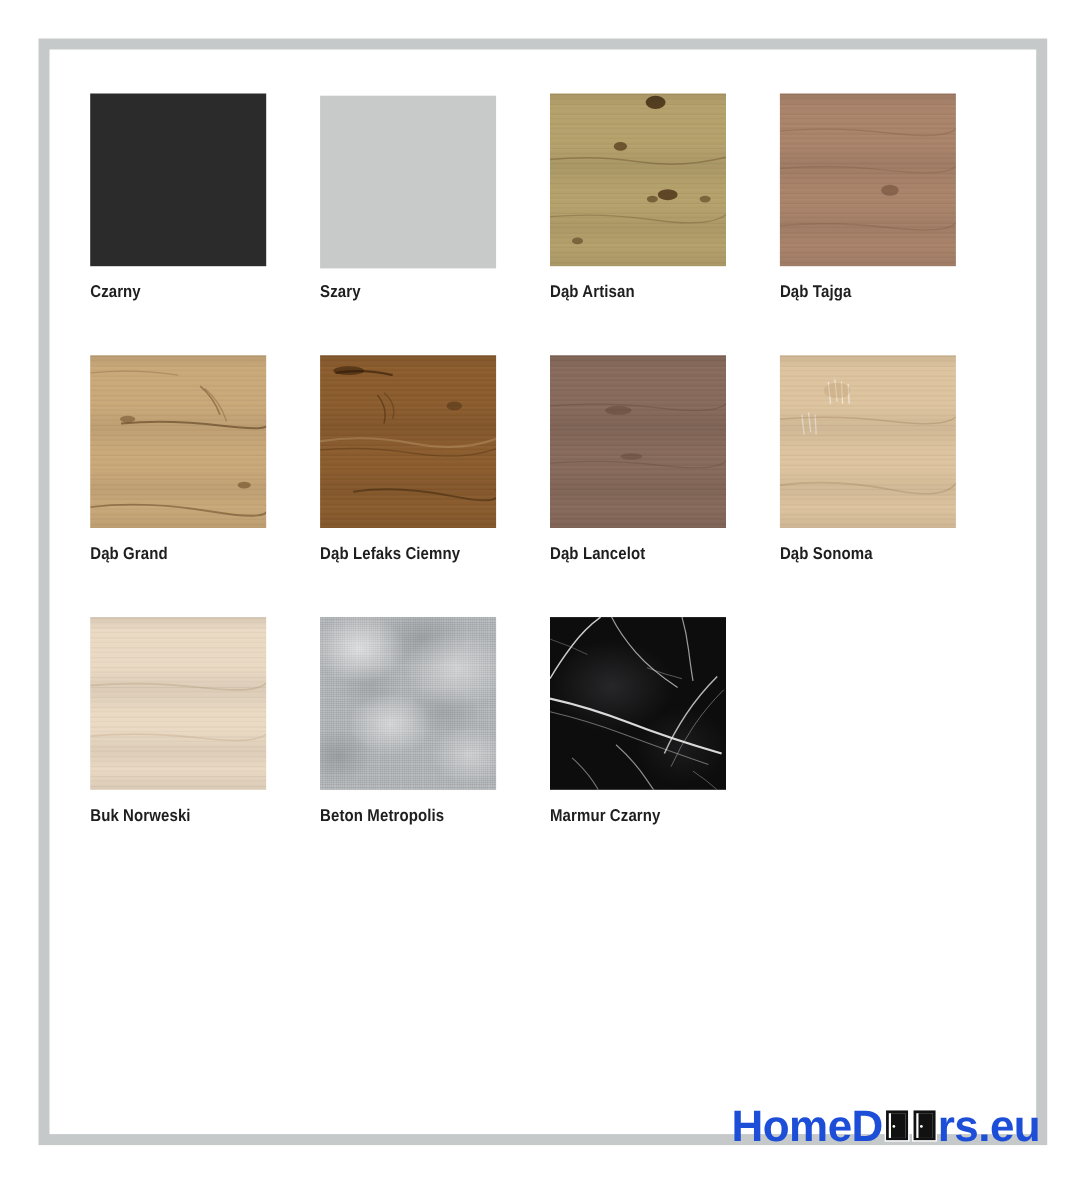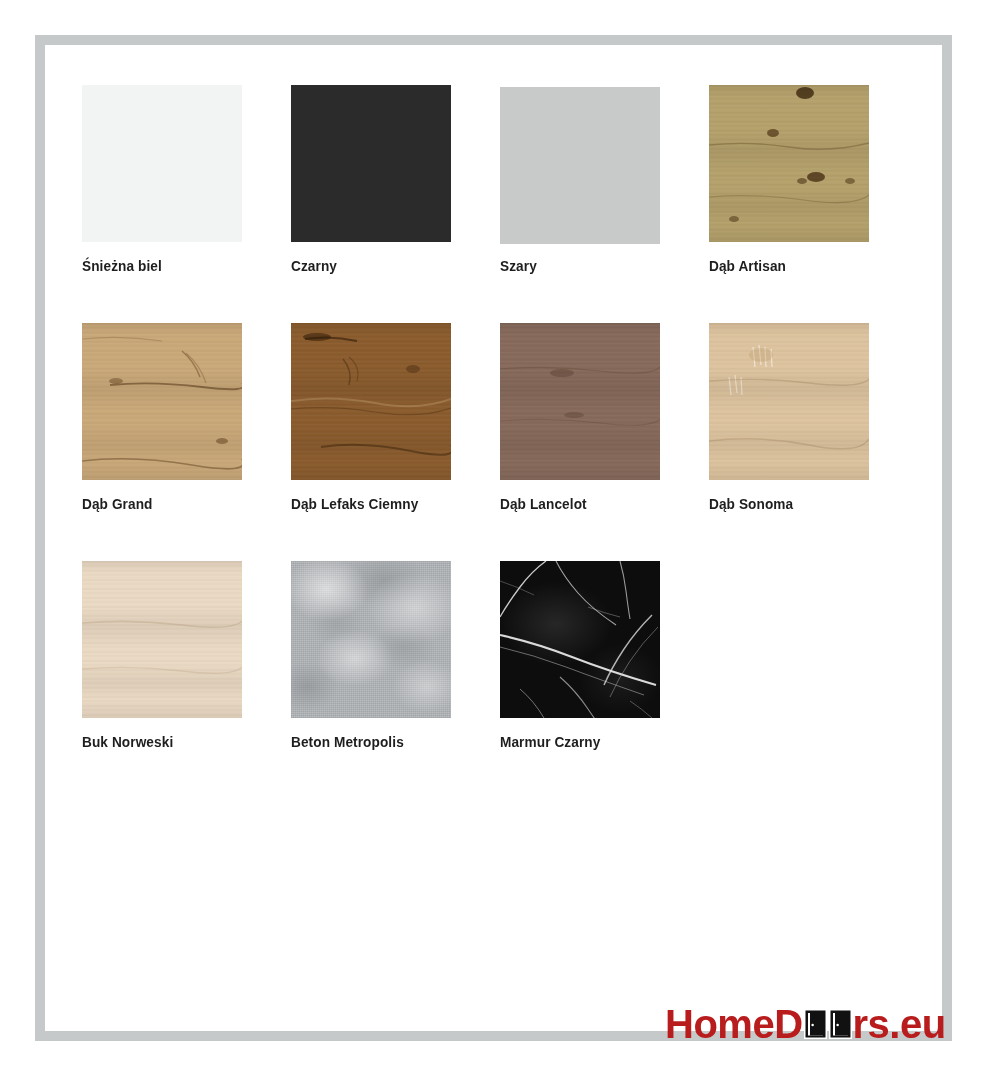--- a/index.html
+++ b/index.html
@@ -179,24 +179,20 @@
   }
   #logo .door-o svg { display:block; width: 100%; height: 100%; }
 </style>
 </head>
 <body style="background: rgb(255, 255, 255);">
 
 <div id="frame" style="border-color: rgb(198, 201, 201);"></div>
 
 <div id="grid">
 
-  <div class="cell">
-    <div class="chip solid" id="chip0" style="background-color: rgb(242, 243, 243);"></div>
-    <div class="cap" style="color: rgb(30, 30, 30);">Śnieżna biel</div>
-  </div>
 
   <div class="cell">
     <div class="chip solid" id="chip1" style="background-color: rgb(43, 43, 43);"></div>
     <div class="cap" style="color: rgb(30, 30, 30);">Czarny</div>
   </div>
 
   <div class="cell shift">
     <div class="chip solid" id="chip2" style="background-color: rgb(200, 202, 201);"></div>
     <div class="cap" style="color: rgb(30, 30, 30);">Szary</div>
   </div>
@@ -214,20 +210,33 @@
           <ellipse cx="141" cy="96" rx="5" ry="3" fill="rgba(70,44,16,.50)"></ellipse>
           <ellipse cx="25" cy="134" rx="5" ry="3" fill="rgba(70,44,16,.50)"></ellipse>
           <path d="M0 60 Q40 56 80 62 T160 58" stroke="rgba(80,52,20,.30)" stroke-width="1.3" fill="none"></path>
           <path d="M0 112 Q45 108 95 115 T160 110" stroke="rgba(80,52,20,.25)" stroke-width="1.2" fill="none"></path>
         </svg>
       </div>
     </div>
     <div class="cap" style="color: rgb(30, 30, 30);">Dąb Artisan</div>
   </div>
 
+  <div class="cell">
+    <div class="chip wood grain" id="chip6" style="background-color: rgb(169, 130, 105);">
+      <div class="knots">
+        <svg viewBox="0 0 160 157" preserveAspectRatio="none">
+          <ellipse cx="100" cy="88" rx="8" ry="5" fill="rgba(95,62,40,.45)"></ellipse>
+          <path d="M0 34 Q50 30 100 36 T160 32" stroke="rgba(110,74,50,.28)" stroke-width="1.3" fill="none"></path>
+          <path d="M0 68 Q50 64 100 70 T160 66" stroke="rgba(110,74,50,.22)" stroke-width="1.1" fill="none"></path>
+          <path d="M0 120 Q50 116 100 122 T160 118" stroke="rgba(110,74,50,.25)" stroke-width="1.2" fill="none"></path>
+        </svg>
+      </div>
+    </div>
+    <div class="cap" style="color: rgb(30, 30, 30);">Dąb Tajga</div>
+  </div>
 
   <div class="cell">
     <div class="chip wood grain" id="chip7" style="background-color: rgb(201, 168, 120);">
       <div class="knots">
         <svg viewBox="0 0 160 157" preserveAspectRatio="none">
           <path d="M100 28 Q112 38 118 54" stroke="rgba(95,62,26,.45)" stroke-width="1.6" fill="none"></path>
           <path d="M104 30 Q118 42 124 60" stroke="rgba(95,62,26,.30)" stroke-width="1.2" fill="none"></path>
           <ellipse cx="34" cy="58" rx="7" ry="3" fill="rgba(95,62,26,.45)"></ellipse>
           <path d="M28 62 Q70 58 120 64 T160 60" stroke="rgba(85,55,22,.55)" stroke-width="1.8" fill="none"></path>
           <ellipse cx="140" cy="118" rx="6" ry="3" fill="rgba(95,62,26,.50)"></ellipse>
@@ -322,21 +331,21 @@
           <path d="M130 140 Q142 148 152 157" stroke="rgba(210,210,210,.4)" stroke-width="0.9" fill="none"></path>
         </svg>
       </div>
     </div>
     <div class="cap" style="color: rgb(30, 30, 30);">Marmur Czarny</div>
   </div>
 
 
 </div>
 
-<div id="logo" style="color: #b91c1c;">
+<div id="logo" style="color: #1d4ed8;">
   <span>HomeD</span>
   <span class="door-o">
     <svg viewBox="0 0 23 30">
       <rect x="0" y="0" width="23" height="30" fill="#ffffff"></rect>
       <rect x="1.5" y="1.5" width="20" height="27" fill="#111111"></rect>
       <rect x="4" y="4" width="15" height="22.5" fill="#ffffff"></rect>
       <rect x="6" y="4" width="13" height="22.5" fill="#111111"></rect>
       <circle cx="8.6" cy="16" r="1.25" fill="#ffffff"></circle>
     </svg>
   </span>

